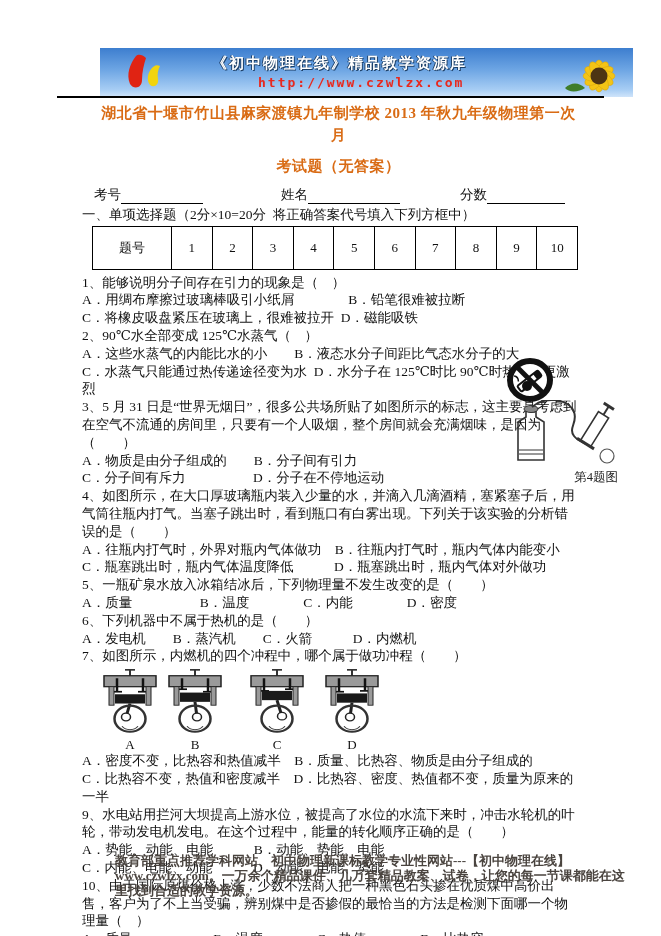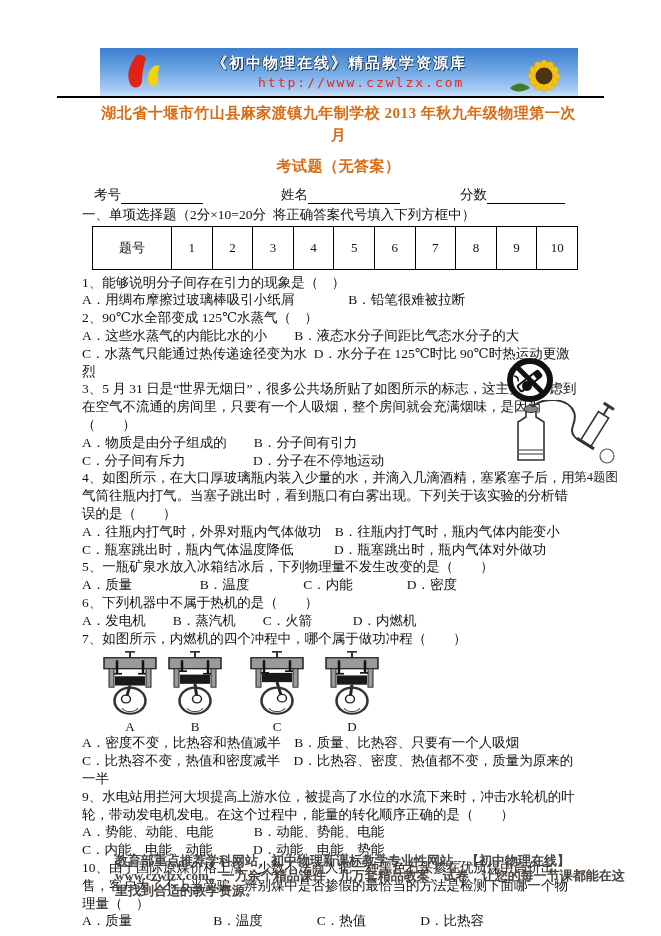--- a/index.html
+++ b/index.html
@@ -3,36 +3,36 @@
 <meta charset="utf-8">
 <style>
   html,body{margin:0;padding:0;}
   body{
     width:661px;height:936px;position:relative;background:#ffffff;
     font-family:"Liberation Serif","DejaVu Serif",serif;color:#111;
     overflow:hidden;
   }
   
   .banner{
-    position:absolute;left:100px;top:48px;width:478px;height:49px;
+    position:absolute;left:100px;top:48px;width:533px;height:49px;
     background:linear-gradient(180deg,#3d7ecf 0%,#6ea6e4 45%,#a7cdf4 85%,#cfe4fa 100%);
     overflow:hidden;
   }
   .banner-logo{position:absolute;left:22px;top:6px;}
   .banner-title{
     position:absolute;left:112px;top:6px;
     font-family:"Liberation Sans","DejaVu Sans",sans-serif;
     font-weight:bold;font-size:15px;letter-spacing:2px;color:#ffffff;
     text-shadow:1px 1px 0 #1c3f66,-1px 0 0 #1c3f66;
     white-space:nowrap;
   }
   .banner-url{
     position:absolute;left:158px;top:27px;
     font-family:"DejaVu Sans Mono",monospace;
-    font-weight:normal;font-size:13px;letter-spacing:2px;color:#e8281e;
+    font-weight:bold;font-size:13px;letter-spacing:2px;color:#e8281e;
     white-space:nowrap;
   }
   .banner-sunflower{position:absolute;right:2px;top:0px;}
   .header-divider{
     position:absolute;left:57px;top:96px;width:547px;height:2px;background:#000;
   }
   
   .content{
     position:absolute;left:82px;top:102px;width:498px;
     font-size:13.5px;line-height:17.8px;
@@ -128,20 +128,21 @@
       <td>8</td>
       <td>9</td>
       <td>10</td>
     </tr>
   </tbody>
     </table>
 
   <div class="q">
     <div class="qline">1、能够说明分子间存在引力的现象是（　）</div>
     <div class="qline">A．用绸布摩擦过玻璃棒吸引小纸屑　　　　B．铅笔很难被拉断</div>
+    <div class="qline">C．将橡皮吸盘紧压在玻璃上，很难被拉开  D．磁能吸铁</div>
   </div>
 
   <div class="q">
     <div class="qline">2、90℃水全部变成 125℃水蒸气（　）</div>
     <div class="qline">A．这些水蒸气的内能比水的小　　B．液态水分子间距比气态水分子的大</div>
     <div class="qline">C．水蒸气只能通过热传递途径变为水  D．水分子在 125℃时比 90℃时热运动更激烈</div>
   </div>
 
   <div class="q">
     <div class="qline">3、5 月 31 日是“世界无烟日”，很多公共场所贴了如图所示的标志，这主要是考虑到在空气不流通的房间里，只要有一个人吸烟，整个房间就会充满烟味，是因为（　　）</div>
@@ -241,21 +242,21 @@
           <circle cx="28" cy="59" r="15.5" fill="none" stroke="#333" stroke-width="2.5"></circle>
           <circle cx="26" cy="57" r="4.5" fill="#fff" stroke="#222" stroke-width="1.5"></circle>
           <path d="M20 68 A10 10 0 0 0 36 68" fill="none" stroke="#333" stroke-width="1.2"></path>
         </svg>
         <div class="eng-label">D</div>
       </div>
     </div>
   </div>
 
   <div class="q">
-    <div class="qline">A．密度不变，比热容和热值减半　B．质量、比热容、只要有一个人吸烟</div>
+    <div class="qline">A．密度不变，比热容和热值减半　B．质量、比热容、物质是由分子组成的</div>
     <div class="qline">C．比热容不变，热值和密度减半　D．比热容、密度、热值都不变，质量为原来的一半</div>
   </div>
 
   <div class="q">
     <div class="qline">9、水电站用拦河大坝提高上游水位，被提高了水位的水流下来时，冲击水轮机的叶轮，带动发电机发电。在这个过程中，能量的转化顺序正确的是（　　）</div>
     <div class="qline">A．势能、动能、电能　　　B．动能、势能、电能</div>
     <div class="qline">C．内能、电能、动能　　　D．动能、电能、势能</div>
   </div>
 
   <div class="q">

